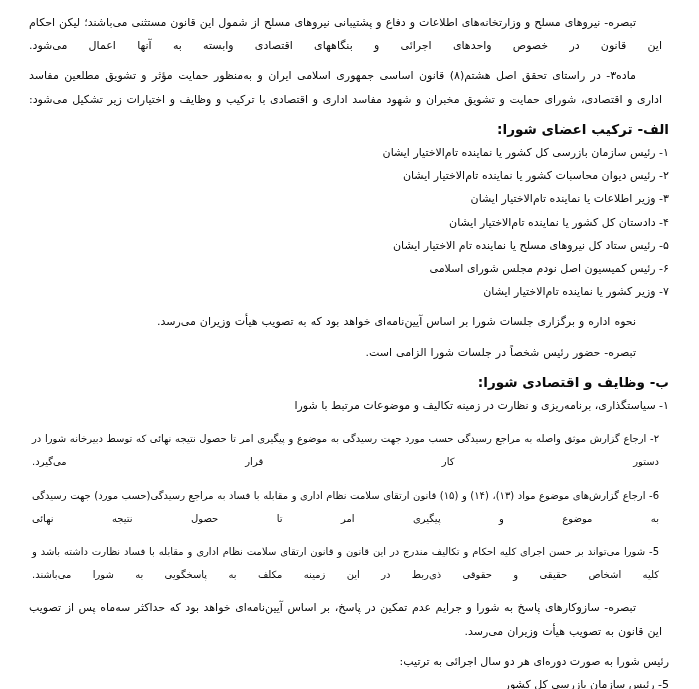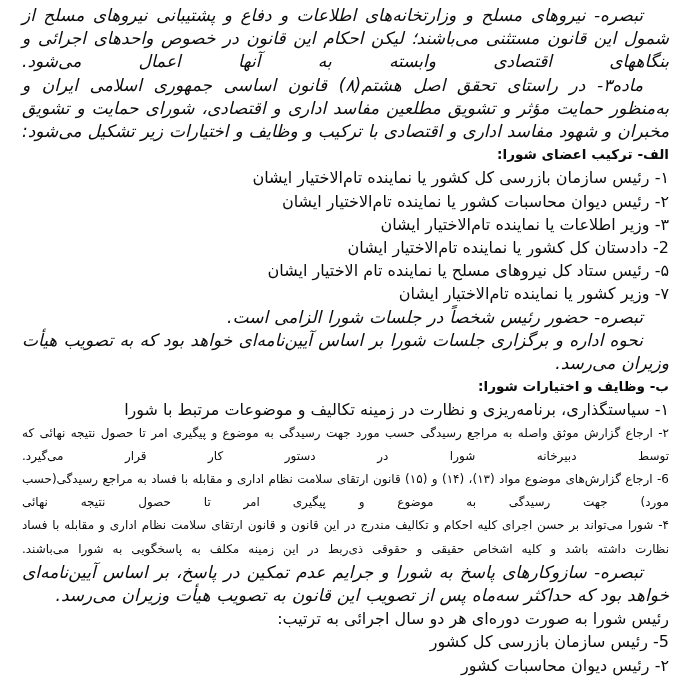--- a/index.html
+++ b/index.html
@@ -20,61 +20,60 @@
     width: 699px;
     height: 689px;
     background: #ffffff;
     box-sizing: border-box;
     padding: 4px 30px 0 22px;
     direction: rtl;
     text-align: justify;
     text-align-last: right;
   }
   .para {
-    margin: 0;
-    font-size: 17px;
+    margin: 7px;
+    font-size: 11px;
     line-height: 23.2px;
     text-align: justify;
     text-align-last: right;
     word-spacing: 0.5px;
     letter-spacing: 0px;
-    font-style: italic;
   }
   
   .indent {
     text-indent: 26px;
   }
   
   .justify-all {
     text-align: justify;
   }
   .justify-all.last-justify {
     text-align-last: justify;
   }
   
   .item {
     margin: 0;
-    font-size: 16px;
+    font-size: 11px;
     line-height: 23.2px;
     text-align: right;
     text-align-last: right;
   }
   
   .heading {
     margin: 0;
     font-size: 13.6px;
     line-height: 23.2px;
     font-weight: bold;
     text-align: center;
     text-align-last: right;
   }
   
   .clause {
-    margin: 0;
-    font-size: 12px;
+    margin: 10px;
+    font-size: 10px;
     line-height: 23.2px;
     text-align: justify;
     text-align-last: right;
   }
   .clause.stretch {
     text-align-last: justify;
   }
 </style>
 </head>
 <body>
@@ -83,37 +82,38 @@
 
   <p class="para indent justify-all last-justify">تبصره- نیروهای مسلح و وزارتخانه‌های اطلاعات و دفاع و پشتیبانی نیروهای مسلح از شمول این قانون مستثنی می‌باشند؛ لیکن احکام این قانون در خصوص واحدهای اجرائی و بنگاههای اقتصادی وابسته به آنها اعمال می‌شود.</p>
 
   <p class="para indent justify-all last-justify">ماده۳- در راستای تحقق اصل هشتم(۸) قانون اساسی جمهوری اسلامی ایران و به‌منظور حمایت مؤثر و تشویق مطلعین مفاسد اداری و اقتصادی، شورای حمایت و تشویق مخبران و شهود مفاسد اداری و اقتصادی با ترکیب و وظایف و اختیارات زیر تشکیل می‌شود:</p>
 
   <p class="heading">الف- ترکیب اعضای شورا:</p>
 
   <p class="item">۱- رئیس سازمان بازرسی کل کشور یا نماینده تام‌الاختیار ایشان</p>
   <p class="item">۲- رئیس دیوان محاسبات کشور یا نماینده تام‌الاختیار ایشان</p>
   <p class="item">۳- وزیر اطلاعات یا نماینده تام‌الاختیار ایشان</p>
-  <p class="item">2- دادستان کل کشور یا نماینده تام‌الاختیار ایشان</p>
+  <p class="item">۴- دادستان کل کشور یا نماینده تام‌الاختیار ایشان</p>
   <p class="item">۵- رئیس ستاد کل نیروهای مسلح یا نماینده تام الاختیار ایشان</p>
+  <p class="item">۶- رئیس کمیسیون اصل نودم مجلس شورای اسلامی</p>
   <p class="item">۷- وزیر کشور یا نماینده تام‌الاختیار ایشان</p>
+
+  <p class="para indent justify-all">نحوه اداره و برگزاری جلسات شورا بر اساس آیین‌نامه‌ای خواهد بود که به تصویب هیأت وزیران می‌رسد.</p>
 
   <p class="para indent">تبصره- حضور رئیس شخصاً در جلسات شورا الزامی است.</p>
 
-  <p class="para indent justify-all">نحوه اداره و برگزاری جلسات شورا بر اساس آیین‌نامه‌ای خواهد بود که به تصویب هیأت وزیران می‌رسد.</p>
-
-  <p class="heading">ب- وظایف و اختیارات شورا:</p>
+  <p class="heading">ب- وظایف و اقتصادی شورا:</p>
 
   <p class="item">۱- سیاستگذاری، برنامه‌ریزی و نظارت در زمینه تکالیف و موضوعات مرتبط با شورا</p>
 
   <p class="clause stretch">۲- ارجاع گزارش موثق واصله به مراجع رسیدگی حسب مورد جهت رسیدگی به موضوع و پیگیری امر تا حصول نتیجه نهائی که توسط دبیرخانه شورا در دستور کار قرار می‌گیرد.</p>
 
   <p class="clause stretch">6- ارجاع گزارش‌های موضوع مواد (۱۳)، (۱۴) و (۱۵) قانون ارتقای سلامت نظام اداری و مقابله با فساد به مراجع رسیدگی(حسب مورد) جهت رسیدگی به موضوع و پیگیری امر تا حصول نتیجه نهائی</p>
 
-  <p class="clause stretch">۴- شورا می‌تواند بر حسن اجرای کلیه احکام و تکالیف مندرج در این قانون و قانون ارتقای سلامت نظام اداری و مقابله با فساد نظارت داشته باشد و کلیه اشخاص حقیقی و حقوقی ذی‌ربط در این زمینه مکلف به پاسخگویی به شورا می‌باشند.</p>
+  <p class="clause stretch">5- شورا می‌تواند بر حسن اجرای کلیه احکام و تکالیف مندرج در این قانون و قانون ارتقای سلامت نظام اداری و مقابله با فساد نظارت داشته باشد و کلیه اشخاص حقیقی و حقوقی ذی‌ربط در این زمینه مکلف به پاسخگویی به شورا می‌باشند.</p>
 
   <p class="para indent justify-all">تبصره- سازوکارهای پاسخ به شورا و جرایم عدم تمکین در پاسخ، بر اساس آیین‌نامه‌ای خواهد بود که حداکثر سه‌ماه پس از تصویب این قانون به تصویب هیأت وزیران می‌رسد.</p>
 
 
   <p class="item">رئیس شورا به صورت دوره‌ای هر دو سال اجرائی به ترتیب:</p>
 
   <p class="item">5- رئیس سازمان بازرسی کل کشور</p>
   <p class="item">۲- رئیس دیوان محاسبات کشور</p>
 
 </div>

